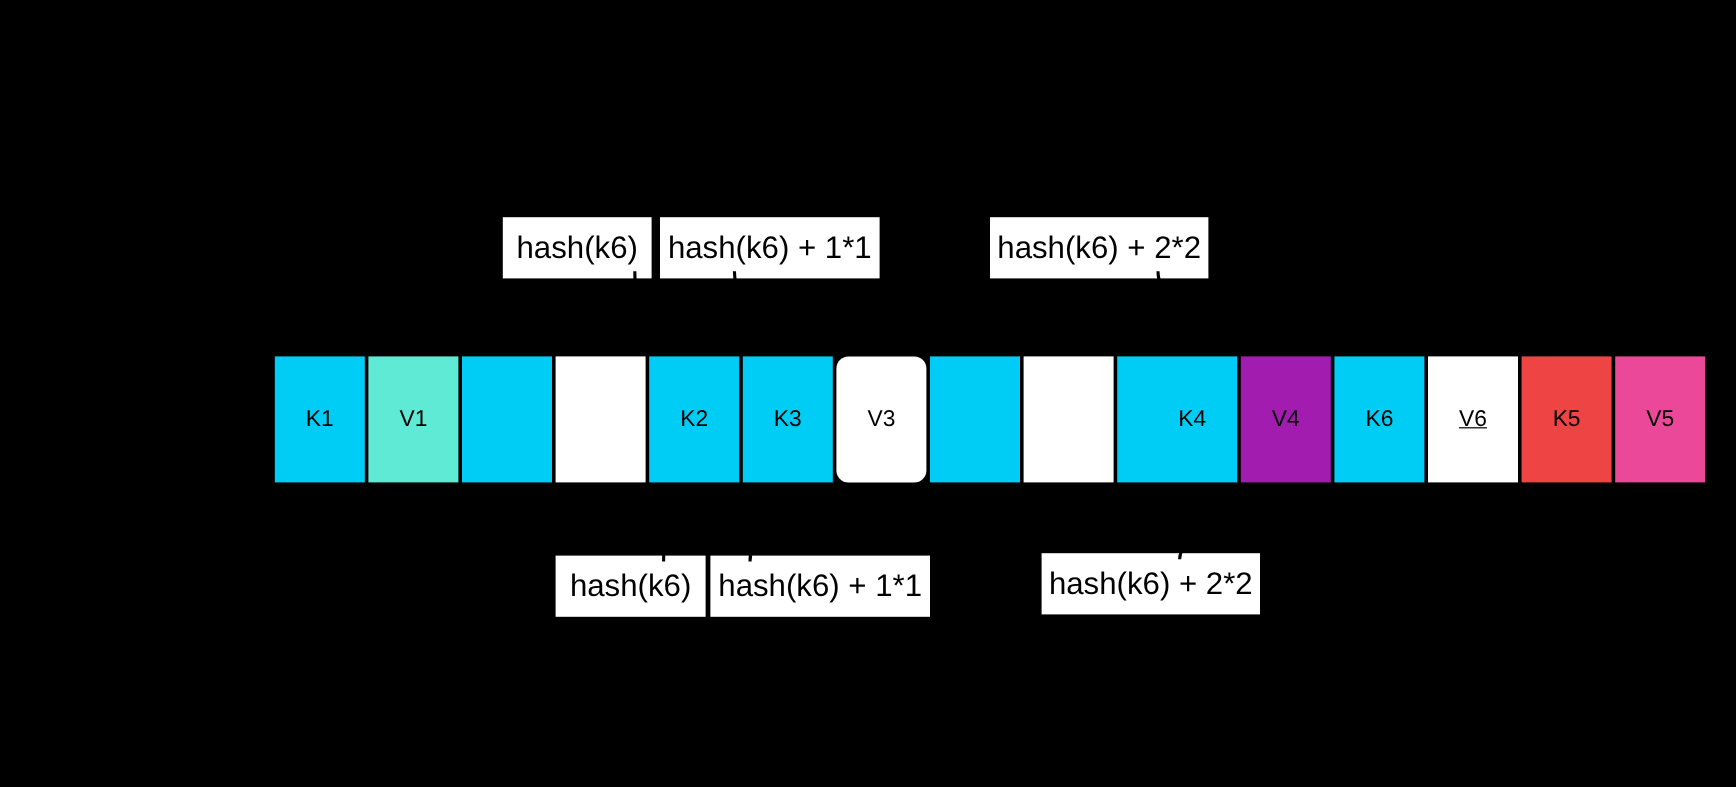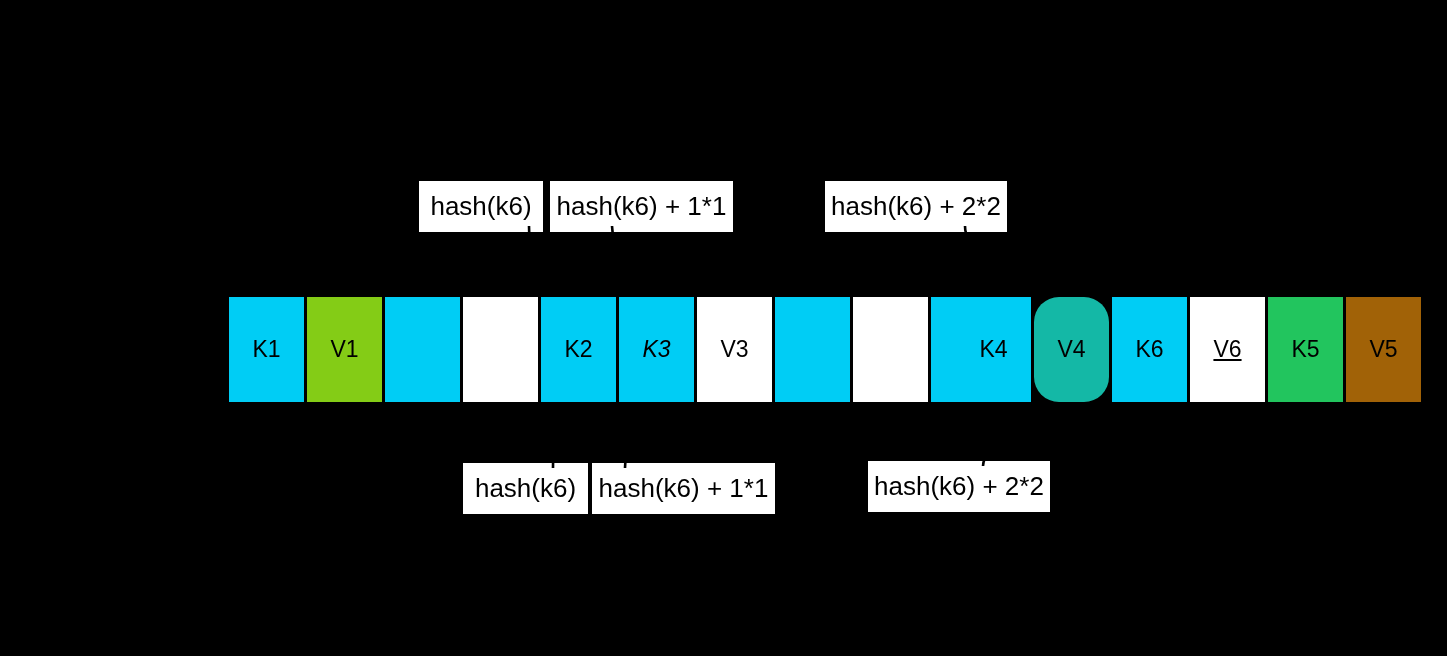--- a/index.html
+++ b/index.html
@@ -28,21 +28,21 @@
     background: #000;
     border: 3px solid #000;
     gap: 3px;
     z-index: 1;
   }
   .cell {
     flex: 1 1 0;
     display: flex;
     align-items: center;
     justify-content: center;
-    font-size: 23px;
+    font-size: 19px;
     color: #000;
     background: #fff;
   }
 
   
   .label-box {
     position: absolute;
     height: 51px;
     background: #fff;
     color: #000;
@@ -96,34 +96,34 @@
   </div>
   <div class="label-box b2">
     <span>hash(k6) + 1*1</span>
   </div>
   <div class="label-box b3">
     <span>hash(k6) + 2*2</span>
   </div>
 
   <div class="row">
     <div class="cell" style="background: rgb(0, 205, 245);">K1</div>
-    <div class="cell" style="background: #84cc16; text-align: right;">V1</div>
+    <div class="cell" style="background: #5eead4; text-align: right;">V1</div>
     <div class="cell" style="background: rgb(0, 205, 245);"></div>
     <div class="cell" style="background: rgb(255, 255, 255);"></div>
     <div class="cell" style="background: rgb(0, 205, 245);">K2</div>
-    <div class="cell" style="background: rgb(0, 205, 245); font-style: italic;">K3</div>
-    <div class="cell" style="background: rgb(255, 255, 255);">V3</div>
+    <div class="cell" style="background: rgb(0, 205, 245);">K3</div>
+    <div class="cell" style="background: rgb(255, 255, 255); border-radius: 10px;">V3</div>
     <div class="cell" style="background: rgb(0, 205, 245);"></div>
     <div class="cell" style="background: rgb(255, 255, 255);"></div>
     <div class="cell" style="background: rgb(0, 205, 245); padding-left: 25px;">K4</div>
-    <div class="cell" style="background: #14b8a6; border-radius: 25px;">V4</div>
+    <div class="cell" style="background: #a21caf;">V4</div>
     <div class="cell" style="background: rgb(0, 205, 245);">K6</div>
     <div class="cell" style="background: rgb(255, 255, 255); text-decoration: underline;">V6</div>
-    <div class="cell" style="background: #22c55e;">K5</div>
-    <div class="cell" style="background: #a16207;">V5</div>
+    <div class="cell" style="background: #ef4444;">K5</div>
+    <div class="cell" style="background: #ec4899;">V5</div>
   </div>
 
   <svg class="arrow-layer" width="1447" height="656" viewBox="0 0 1447 656" xmlns="http://www.w3.org/2000/svg">
     <path d="M529,226 C529,262 542,279 561,292"></path>
     <path d="M612,226 C612,262 655,280 708,292"></path>
     <path d="M965,226 C965,268 1050,283 1158,292"></path>
     <path d="M553,468 C553,436 557,421 561,407"></path>
     <path d="M625,468 C625,436 660,423 708,407"></path>
     <path d="M983,466 C983,438 1060,423 1158,407"></path>
   </svg>

